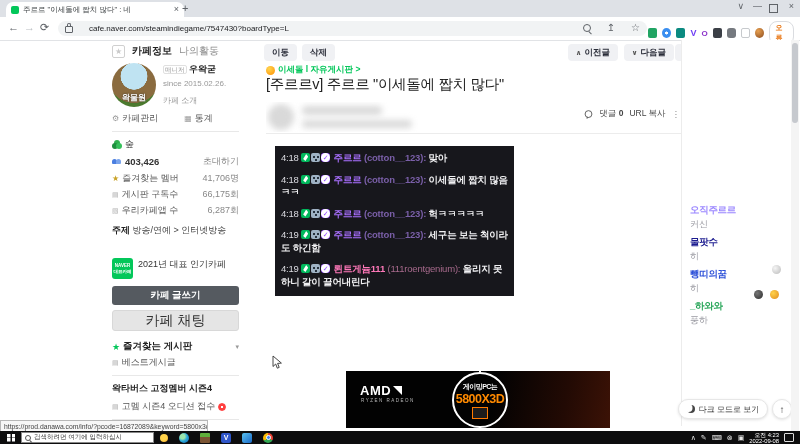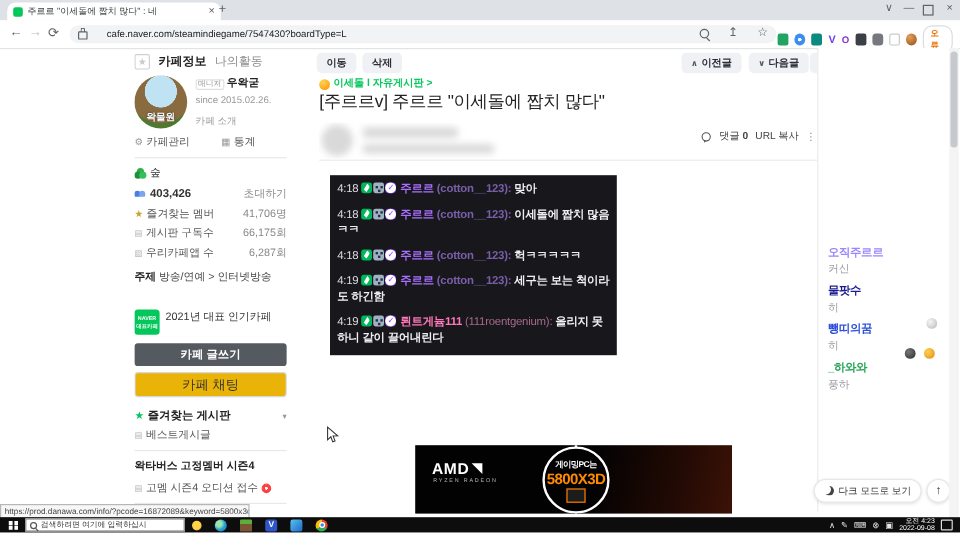--- a/index.html
+++ b/index.html
@@ -37,21 +37,21 @@
   .sb-val{color:#888;}
   .profile{display:flex;gap:7px;margin-top:5px;}
   .cafelogo{width:44px;height:44px;border-radius:50%;flex:none;
     background:radial-gradient(circle at 50% 30%,#bfe3f2 0 35%,#8a6b3f 36% 70%,#4c7a2f 71% 100%);
     display:flex;align-items:flex-end;justify-content:center;overflow:hidden;}
   .cafelogo span{font-size:8px;font-weight:bold;color:#fff;text-shadow:0 0 2px #333;margin-bottom:4px;}
   .mgr-tag{font-size:6.5px;color:#999;border:1px solid #e0e0e0;border-radius:2px;padding:0 1px;}
   .divider{border-top:1px solid #e8e8e8;margin:6px 0;}
   .btn-dark{height:19px;background:#555a60;border-radius:3px;color:#fff;font-size:9.5px;font-weight:bold;
     display:flex;align-items:center;justify-content:center;margin-top:7px;}
-  .btn-light{height:19px;background:#eab308;border:1px solid #d8d8d8;border-radius:3px;color:#333;font-size:11px;
+  .btn-light{height:19px;background:#e5e5e5;border:1px solid #d8d8d8;border-radius:3px;color:#333;font-size:14px;
     display:flex;align-items:center;justify-content:center;margin-top:5px;}
   .naverbadge{width:21px;height:21px;background:#03c75a;border-radius:3px;color:#fff;font-weight:bold;
     font-size:4.5px;display:flex;flex-direction:column;align-items:center;justify-content:center;line-height:5.5px;flex:none;}
   .newdot{width:6px;height:6px;border-radius:50%;flex:none;
     background:radial-gradient(circle,#fff 0 25%,#ff3f3f 30% 100%);border:1px solid #ff3f3f;}
   .sec-title{font-weight:bold;color:#222;font-size:9px;}
   .boardicon{color:#b5b5b5;font-size:7px;}
   .peopleicon{width:10px;height:7px;position:relative;}
   .peopleicon i{position:absolute;width:5px;height:5px;border-radius:50% 50% 20% 20%;background:#4a7ee0;top:1px;}
   .peopleicon i:nth-child(2){left:4px;background:#7aa4ec;}

